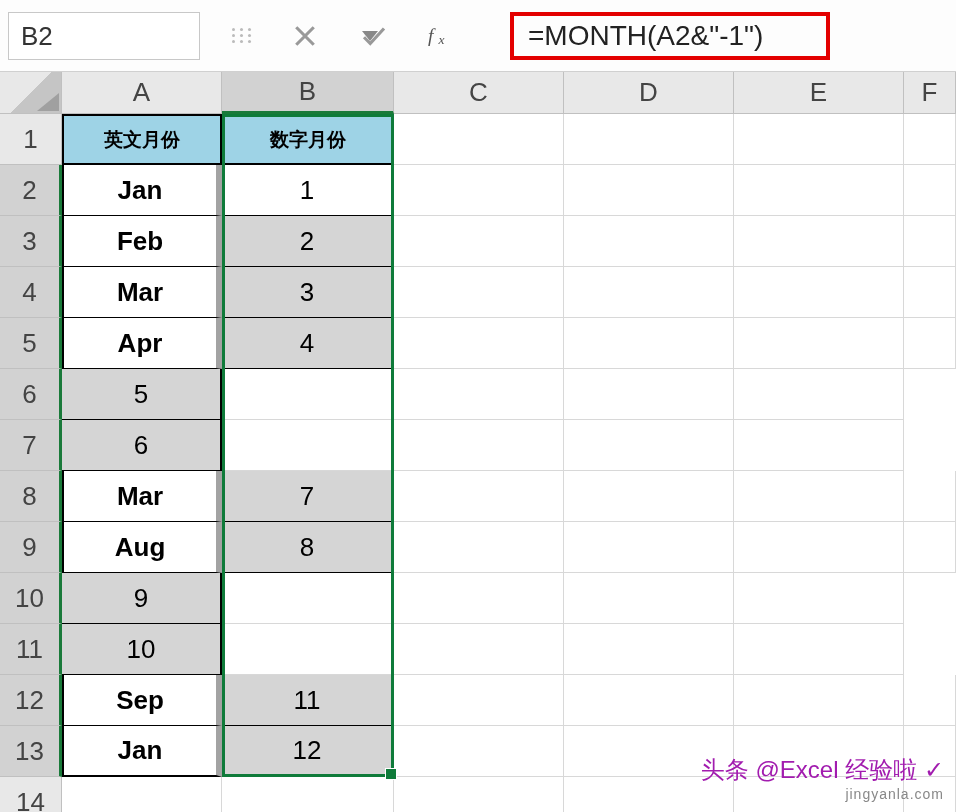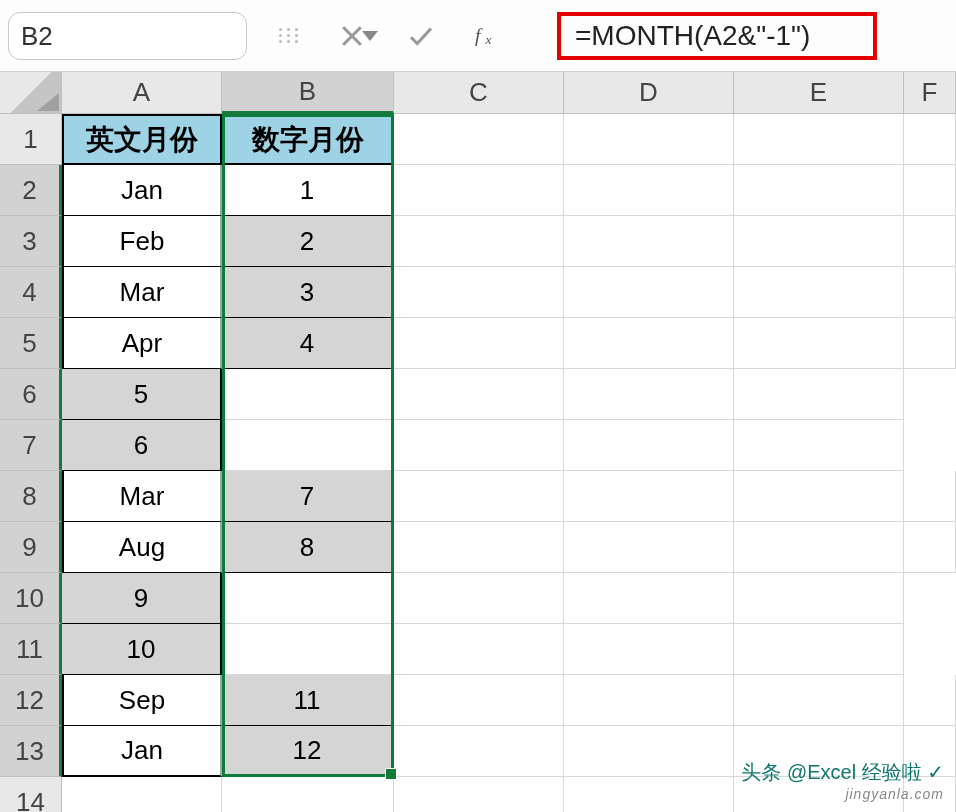--- a/index.html
+++ b/index.html
@@ -18,25 +18,25 @@
       align-items: stretch;
       height: 72px;
       background: #fdfdfd;
       border-bottom: 1px solid #d0d0d0;
       padding: 12px 8px;
     }
     
     .name-box-wrap {
       display: flex;
       align-items: center;
-      width: 239px;
+      width: 192px;
       height: 48px;
       background: #ffffff;
       border: 1px solid #c8c8c8;
-      border-radius: 12px;
+      border-radius: 0;
       padding: 0 8px 0 12px;
       margin-right: 8px;
     }
     .name-box-input {
       flex: 1;
       border: none;
       outline: none;
       font-size: 26px;
       font-family: Arial, sans-serif;
       color: #333;
@@ -155,31 +155,32 @@
       font-size: 26px;
       border-right: 1px solid #d8d8d8;
       border-bottom: 1px solid #d8d8d8;
       background: #ffffff;
     }
     
     
     .h1cell {
       background: #9ed3e6;
       font-weight: bold;
-      font-size: 28px;
+      font-size: 19px;
       border: 2px solid #000;
       border-right: 2px solid #000;
       font-family: "SimHei","Microsoft YaHei",sans-serif;
     }
     .dcell-a {
       border-left: 2px solid #000;
-      border-right: 2px solid #a3a3a3;
+      border-right: 6px solid #a3a3a3;
       border-bottom: 1.5px solid #000;
       background: #fff;
       font-family: Arial,sans-serif;
+      font-weight: bold;
     }
     .dcell-b {
       border-left: none;
       border-right: 2px solid #000;
       border-bottom: 1.5px solid #000;
       font-family: Arial,sans-serif;
     }
     .last-a { border-bottom: 2px solid #000; }
     .last-b { border-bottom: 2px solid #000; }
     
@@ -207,22 +208,22 @@
     .active-cell { background: #ffffff !important; }
     
     .watermark {
       position: absolute;
       right: 12px;
       bottom: 10px;
       text-align: right;
       color: #555;
       font-family: "SimHei","Microsoft YaHei",sans-serif;
     }
-    .watermark .line1 { font-size: 20px; color:#0f766e; }
-    .watermark .line2 { font-size: 14px; color:#888; letter-spacing:1px; font-family: Arial,sans-serif; font-style: italic; }
+    .watermark .line1 { font-size: 24px; color:#a21caf; }
+    .watermark .line2 { font-size: 14px; color:#888; letter-spacing:1px; font-family: Arial,sans-serif; }
   </style>
 </head>
 <body>
 
 <div class="formula-bar">
   <div class="name-box-wrap">
     <input class="name-box-input" value="B2" style="">
     <div class="dropdown-icon"></div>
   </div>
 

